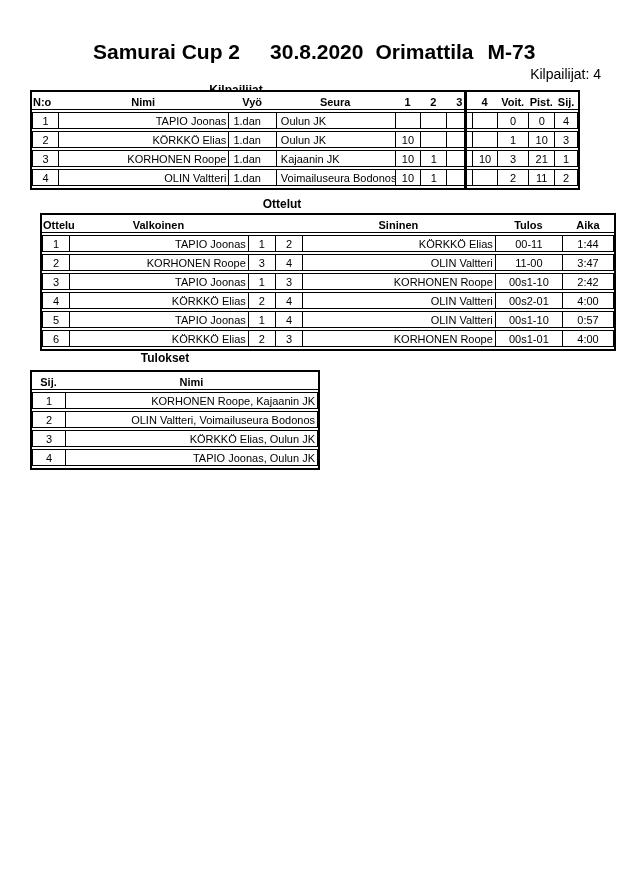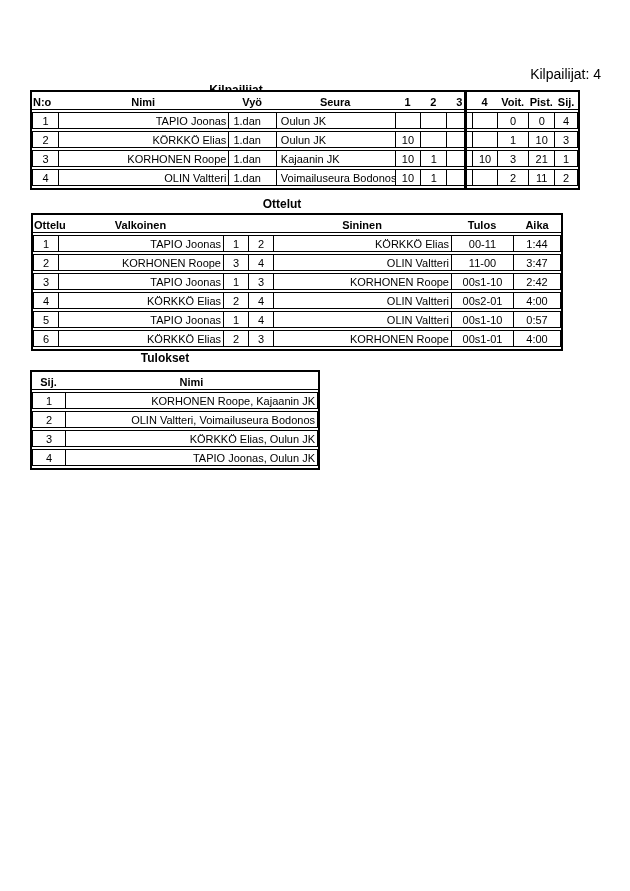--- a/index.html
+++ b/index.html
@@ -15,21 +15,21 @@
 
   .heading { position:absolute; transform:translateX(-50%); font-size:12px; font-weight:bold; white-space:nowrap; }
   .h-kilpailijat { left:236px; top:67px;margin-top:16px; }
   .h-ottelut     { left:282px; top:197px; }
   .h-tulokset    { left:165px; top:351px; }
 
   .count-label { position:absolute; top:66px; right:29px; font-size:14px; font-weight:normal; }
 
   .tbl { position:absolute; border:2px solid #000; background:#fff; }
   .tbl1 { left:30px; top:90px;  width:550px; }
-  .tbl2 { left:31px; top:213px; width:532px; }
+  .tbl2 { left:40px; top:213px; width:576px; }
   .tbl3 { left:30px; top:370px; width:290px; }
 
   .tbl table { width:100%; border-collapse:separate; border-spacing:0 2px; table-layout:fixed; font-size:11px; }
   .tbl th { font-weight:bold; border-bottom:1px solid #000; height:16px; padding:0 1px;
             text-align:center; white-space:nowrap; overflow:visible; vertical-align:middle; }
   .tbl th.hl { text-align:left; }
   .tbl td { border-top:1px solid #000; border-bottom:1px solid #000; border-left:1px solid #000;
             height:17px; vertical-align:middle; white-space:nowrap; overflow:hidden; padding:0 2px; }
   .tbl td:last-child { border-right:1px solid #000; }
   .tbl td.ac { text-align:center; }
@@ -37,20 +37,23 @@
   .tbl td.al4 { text-align:left; padding-left:4px; }
 
   
   .vthick { position:absolute; top:0; bottom:0; left:432px; width:3px; background:#000; }
 </style>
 </head>
 <body>
 
 <div class="page">
 
+  <div class="title">
+    <span class="t-event">Samurai Cup 2</span><span class="t-date">30.8.2020</span><span class="t-loc">Orimattila</span><span class="t-cat">M-73</span>
+  </div>
 
   <div class="heading h-kilpailijat">Kilpailijat</div>
   <div class="count-label">Kilpailijat: 4</div>
 
   <div class="tbl tbl1">
     <table>
       <colgroup>
         <col style="width:24px">
           <col style="width:158px">
           <col style="width:44px">

